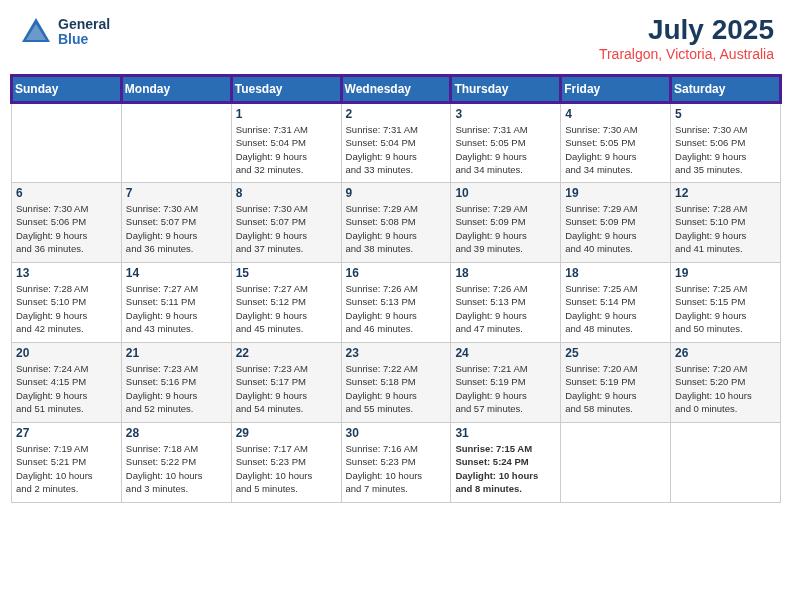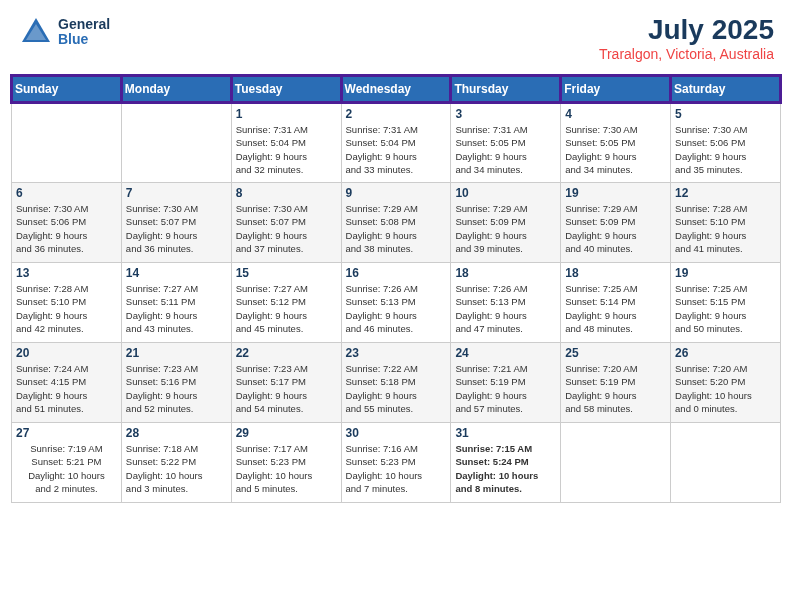--- a/index.html
+++ b/index.html
@@ -312,21 +312,21 @@
           <div class="day-num">26</div>
           <div class="day-detail" style="white-space: pre-line;">Sunrise: 7:20 AM
 Sunset: 5:20 PM
 Daylight: 10 hours
 and 0 minutes.</div>
         </td>
       </tr>
       <tr>
         <td>
           <div class="day-num">27</div>
-          <div class="day-detail" style="white-space: pre-line; text-align: center;">Sunrise: 7:19 AM
+          <div class="day-detail" style="white-space: pre-line;">Sunrise: 7:19 AM
 Sunset: 5:21 PM
 Daylight: 10 hours
 and 2 minutes.</div>
         </td>
         <td>
           <div class="day-num">28</div>
           <div class="day-detail" style="white-space: pre-line;">Sunrise: 7:18 AM
 Sunset: 5:22 PM
 Daylight: 10 hours
 and 3 minutes.</div>

